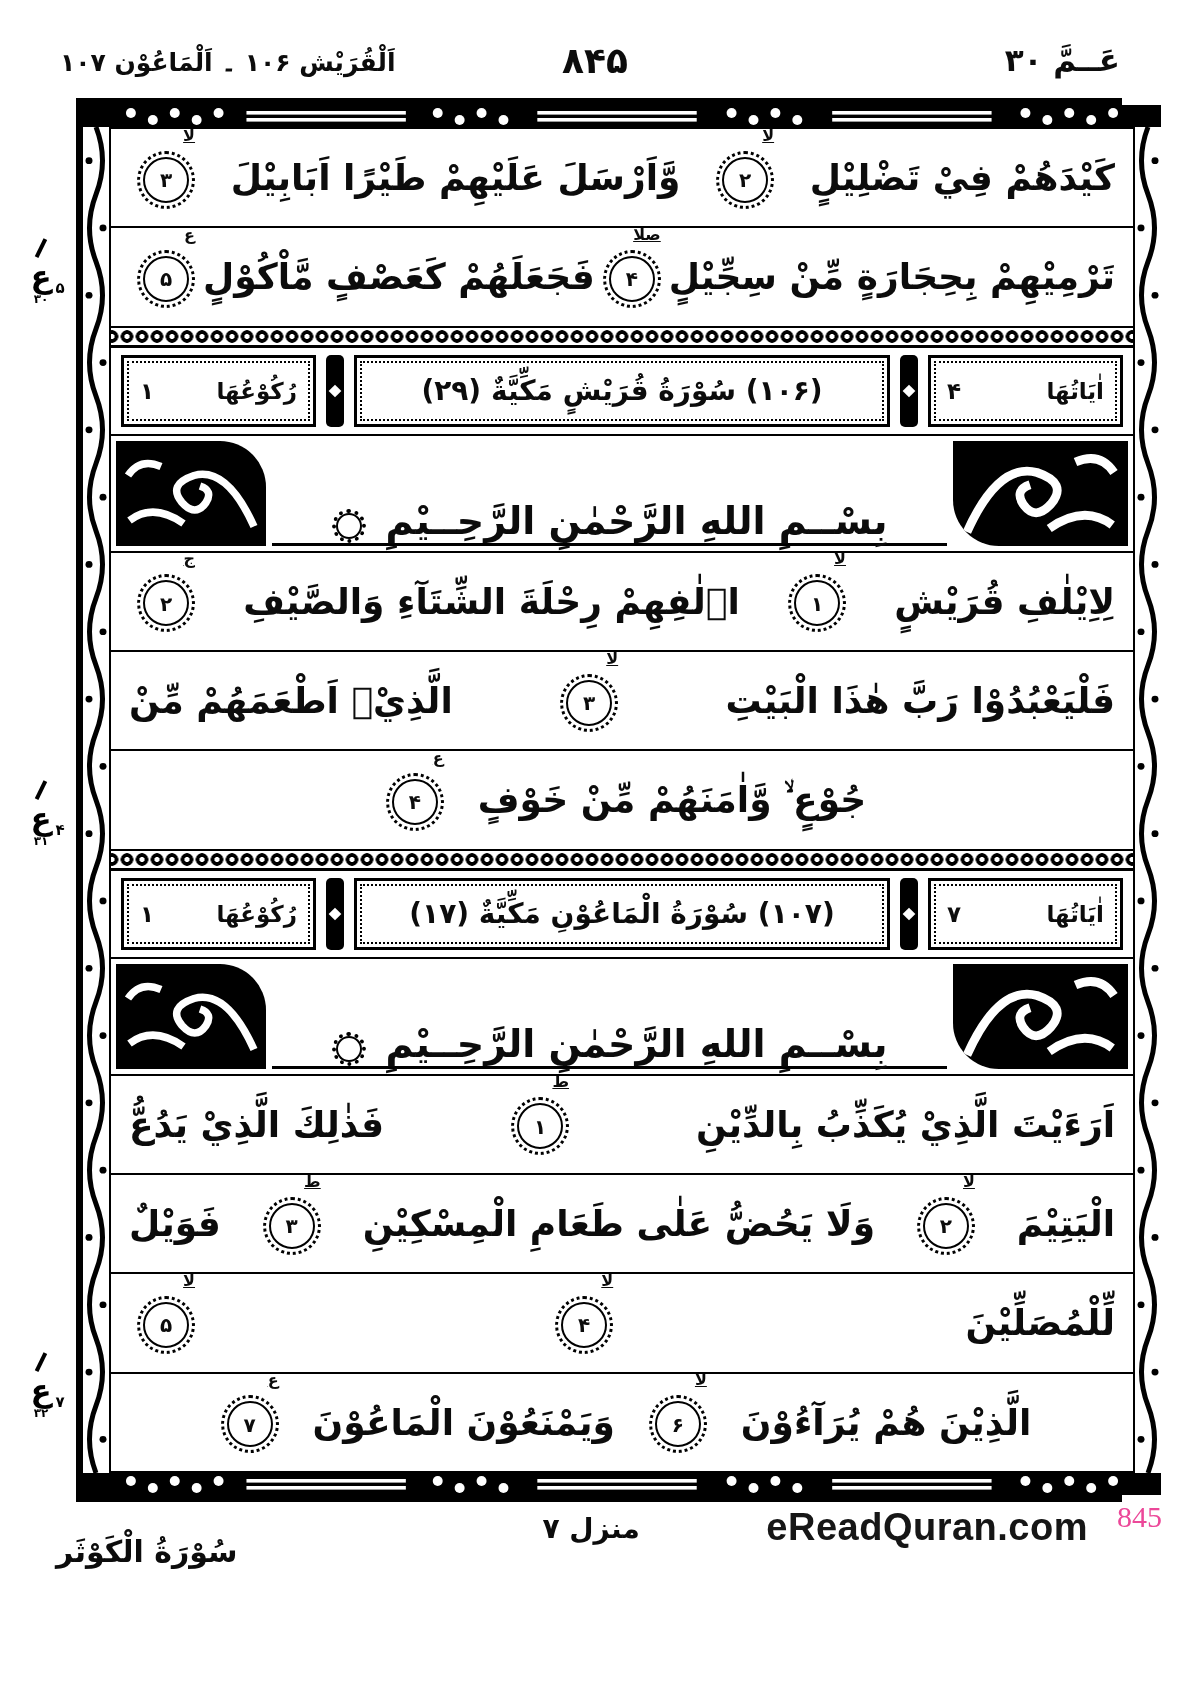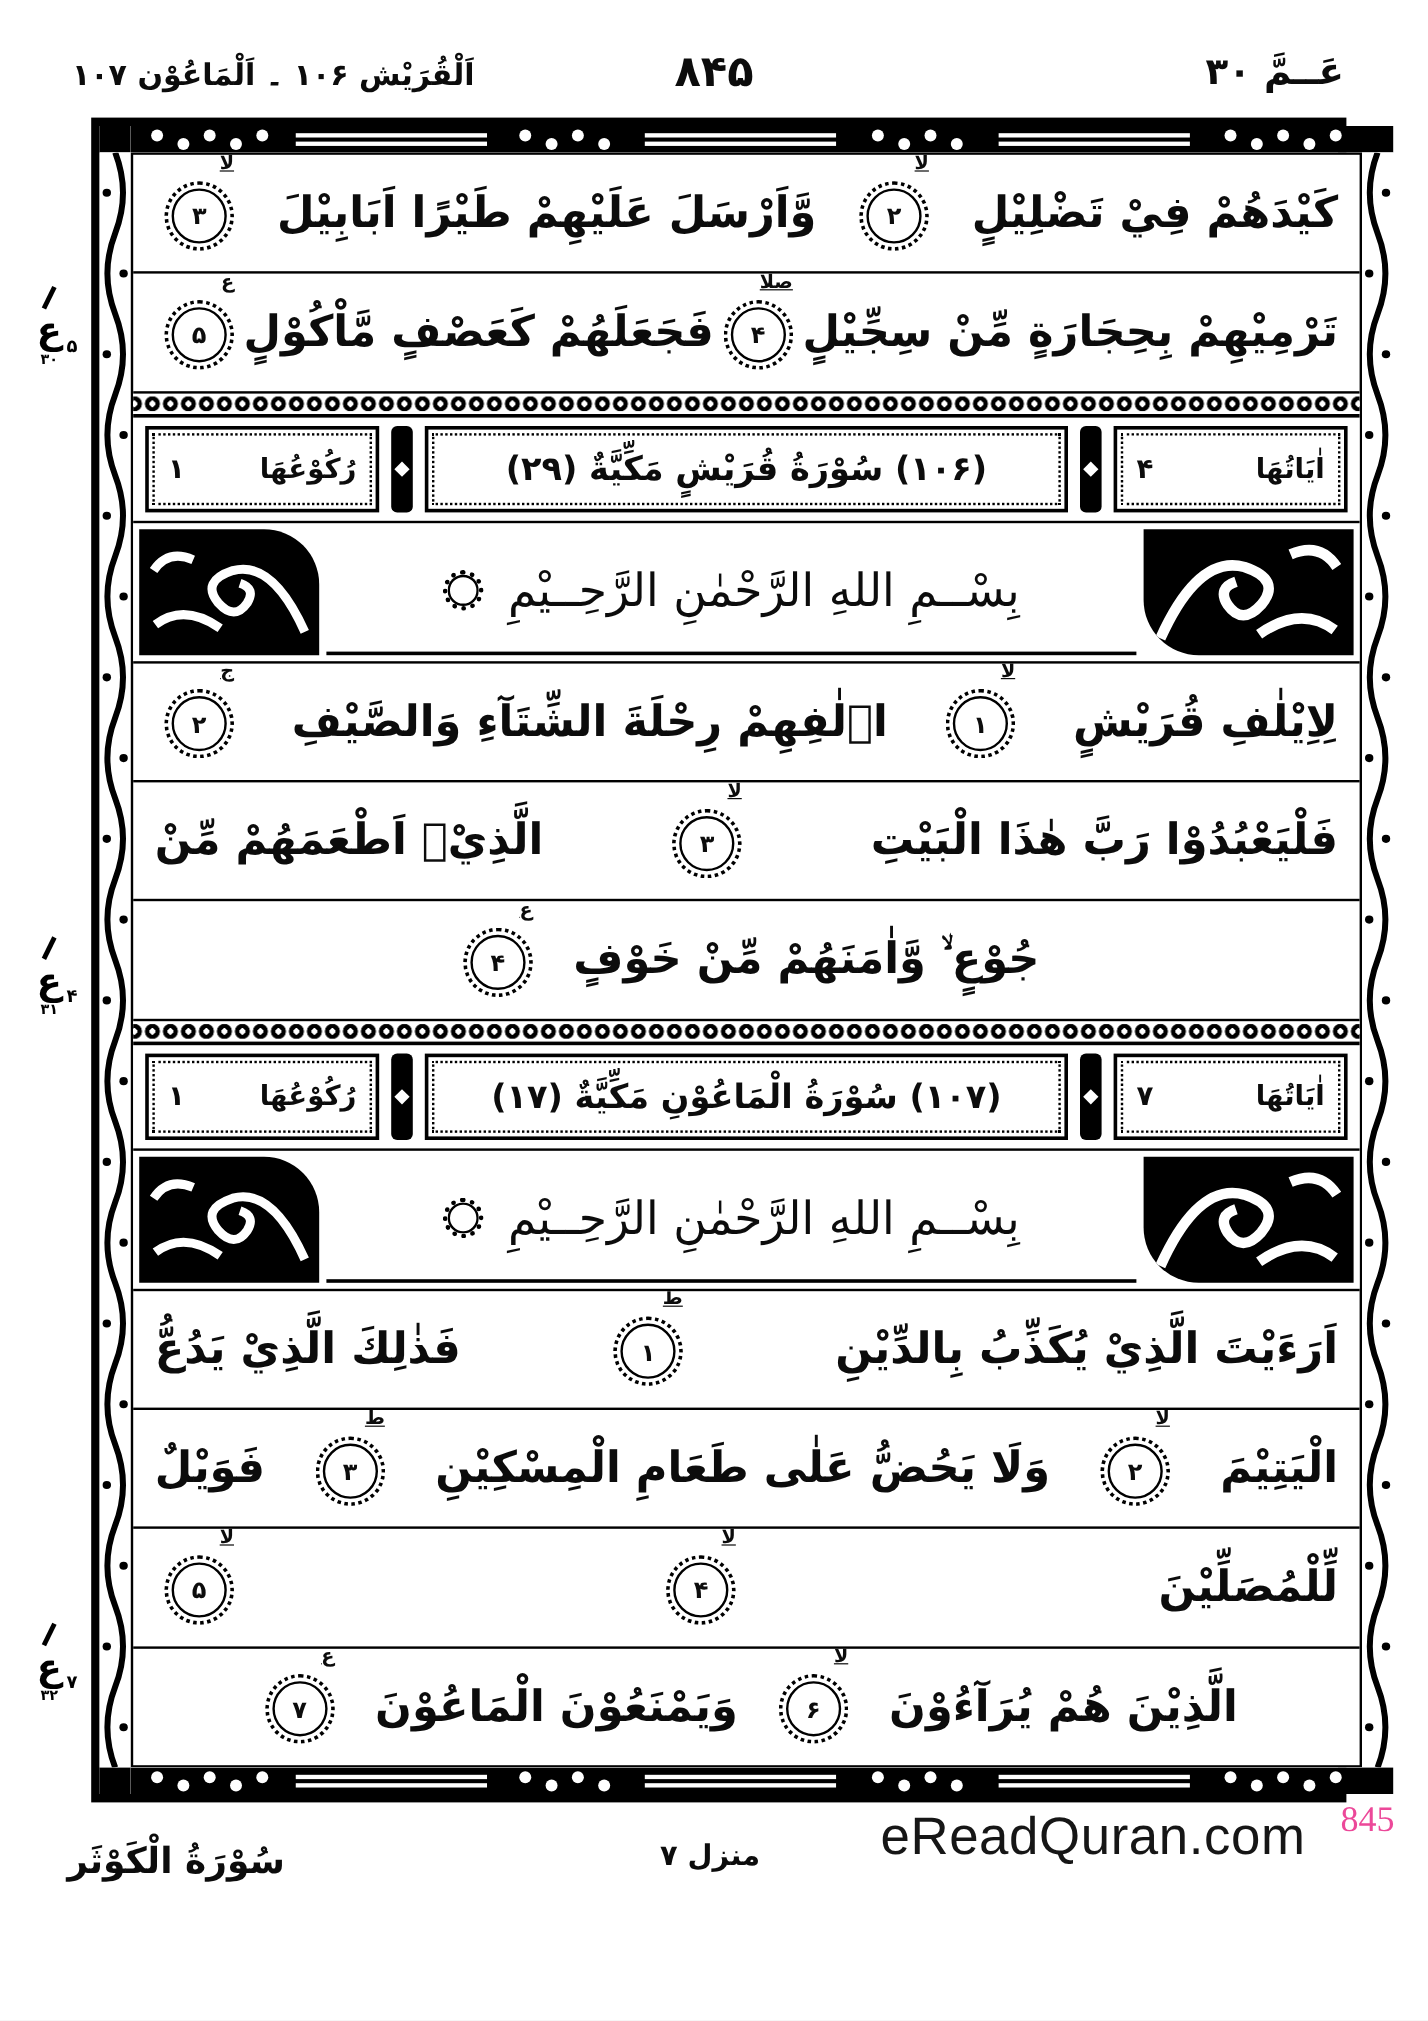--- a/index.html
+++ b/index.html
@@ -52,37 +52,37 @@
   .hdr-div{width:18px;flex:none;background:#000;border-radius:5px;position:relative;}
   .hdr-div::after{content:"";position:absolute;left:50%;top:50%;width:9px;height:9px;background:#fff;
                   transform:translate(-50%,-50%) rotate(45deg);}
 
   
   .bsm-row{flex:0 0 100px;display:flex;direction:rtl;align-items:stretch;background:#fff;padding:5px;box-sizing:border-box;gap:6px;}
   .bsm-orn{flex:none;background:#000;position:relative;overflow:hidden;}
   .bsm-orn.right{width:175px;border-radius:0 0 0 46px;}
   .bsm-orn.left{width:150px;border-radius:0 46px 0 0;}
   .bsm-orn svg{display:block;width:100%;height:100%;}
-  .bsm-center{flex:1;display:flex;direction:rtl;align-items:center;justify-content:center;gap:20px;
-              font-size:38px;font-weight:normal;border-bottom:3px solid #000;}
+  .bsm-center{flex:1;display:flex;direction:rtl;align-items:flex-end;justify-content:center;gap:20px;
+              font-size:38px;font-weight:bold;border-bottom:3px solid #000;}
   .rosette{box-sizing:border-box;width:34px;height:34px;border-radius:50%;border:4px dotted #000;flex:none;
            box-shadow:inset 0 0 0 2px #000;background:#fff;}
 
   
   .ruku-mark{position:absolute;left:18px;width:46px;display:flex;flex-direction:column;align-items:center;
              font-weight:bold;color:#000;}
   .ruku-dash{width:3.5px;height:20px;background:#000;transform:rotate(26deg);margin-bottom:3px;}
   .ruku-ain{position:relative;font-size:31px;line-height:1;}
   .ruku-sup{position:absolute;right:-13px;bottom:-4px;font-size:15px;}
   .ruku-num{font-size:12px;margin-top:0;}
 
   
   .catchword{position:absolute;left:56px;top:1506px;font-size:30px;font-weight:bold;direction:rtl;margin-top:28px;}
-  .manzil{position:absolute;left:50%;transform:translateX(-54%);top:1512px;font-size:24px;font-weight:bold;direction:rtl;margin-top:20px;}
-  .site{position:absolute;right:102px;top:1506px;font-size:44px;font-weight:normal;
+  .manzil{position:absolute;left:50%;transform:translateX(-54%);top:1512px;font-size:28px;font-weight:bold;direction:rtl;}
+  .site{position:absolute;right:102px;top:1506px;font-size:38px;font-weight:bold;
         font-family:"Liberation Sans",sans-serif;color:#161616;letter-spacing:.5px;}
   .pageno{position:absolute;right:28px;top:1500px;font-size:30px;font-family:"Liberation Serif",serif;color:#ec4899;}
 </style>
 </head>
 <body>
 
 <div class="page">
 
   <div class="runhead">
     <div class="rh-left">اَلْقُرَيْش ۱۰۶ ۔ اَلْمَاعُوْن ۱۰۷</div>

